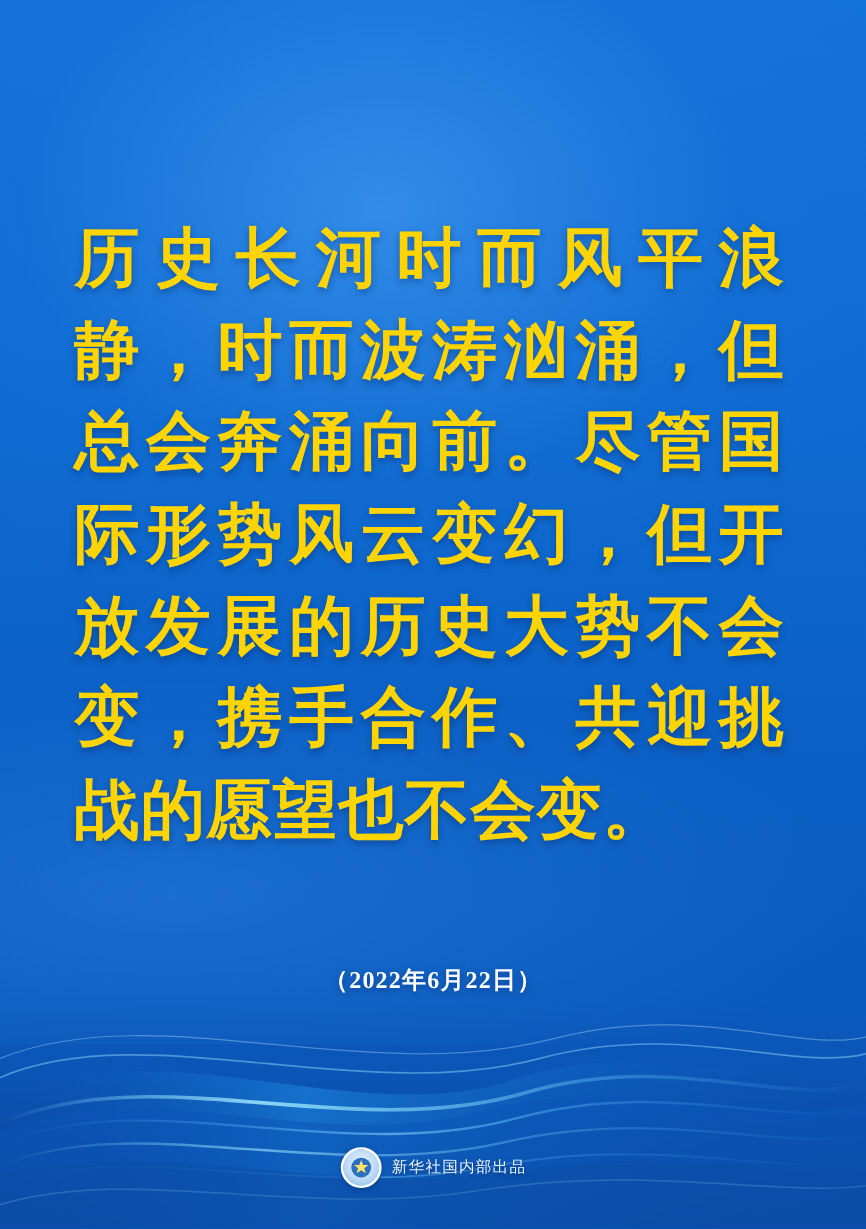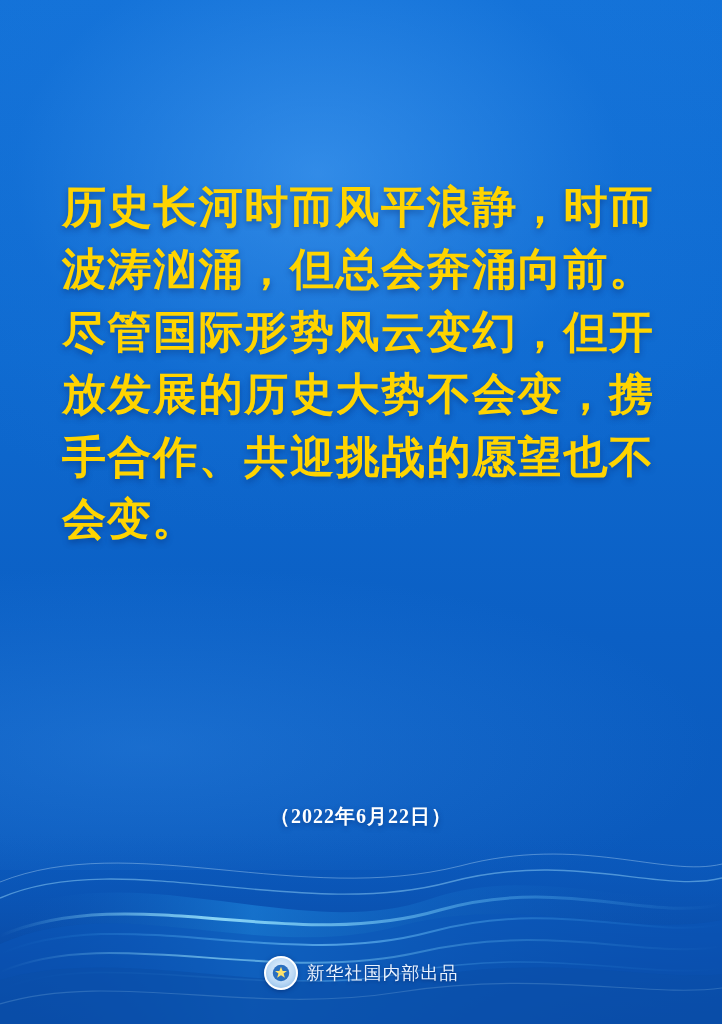--- a/index.html
+++ b/index.html
@@ -36,21 +36,21 @@
     pointer-events: none;
   }
 
   
   .quote {
     position: absolute;
     left: 62px;
     right: 68px;
     top: 176px;
     color: #ffd400;
-    font-size: 44px;
+    font-size: 54px;
     line-height: 1.42;
     letter-spacing: 1px;
     font-weight: 700;
     text-align: justify;
     text-align-last: left;
     text-shadow: 0 3px 6px rgba(0, 40, 110, 0.45);
     font-family: "DejaVu Serif", "Liberation Serif", serif;
   }
 
   
@@ -106,21 +106,21 @@
     background: radial-gradient(circle at 50% 40%, #eaf4ff 0%, #bcd9f5 55%, #7fb4e6 100%);
     border: 2px solid #ffffff;
     display: flex;
     align-items: center;
     justify-content: center;
     box-shadow: 0 1px 4px rgba(0,30,90,0.5);
   }
   .logo svg { display:block; }
   .footer-text {
     color: #eaf3ff;
-    font-size: 18px;
+    font-size: 13px;
     letter-spacing: 1px;
     font-family: "DejaVu Sans", "Liberation Sans", sans-serif;
     text-shadow: 0 1px 3px rgba(0,30,90,0.6);
   }
 </style>
 </head>
 <body>
 
 <div id="poster">
 

